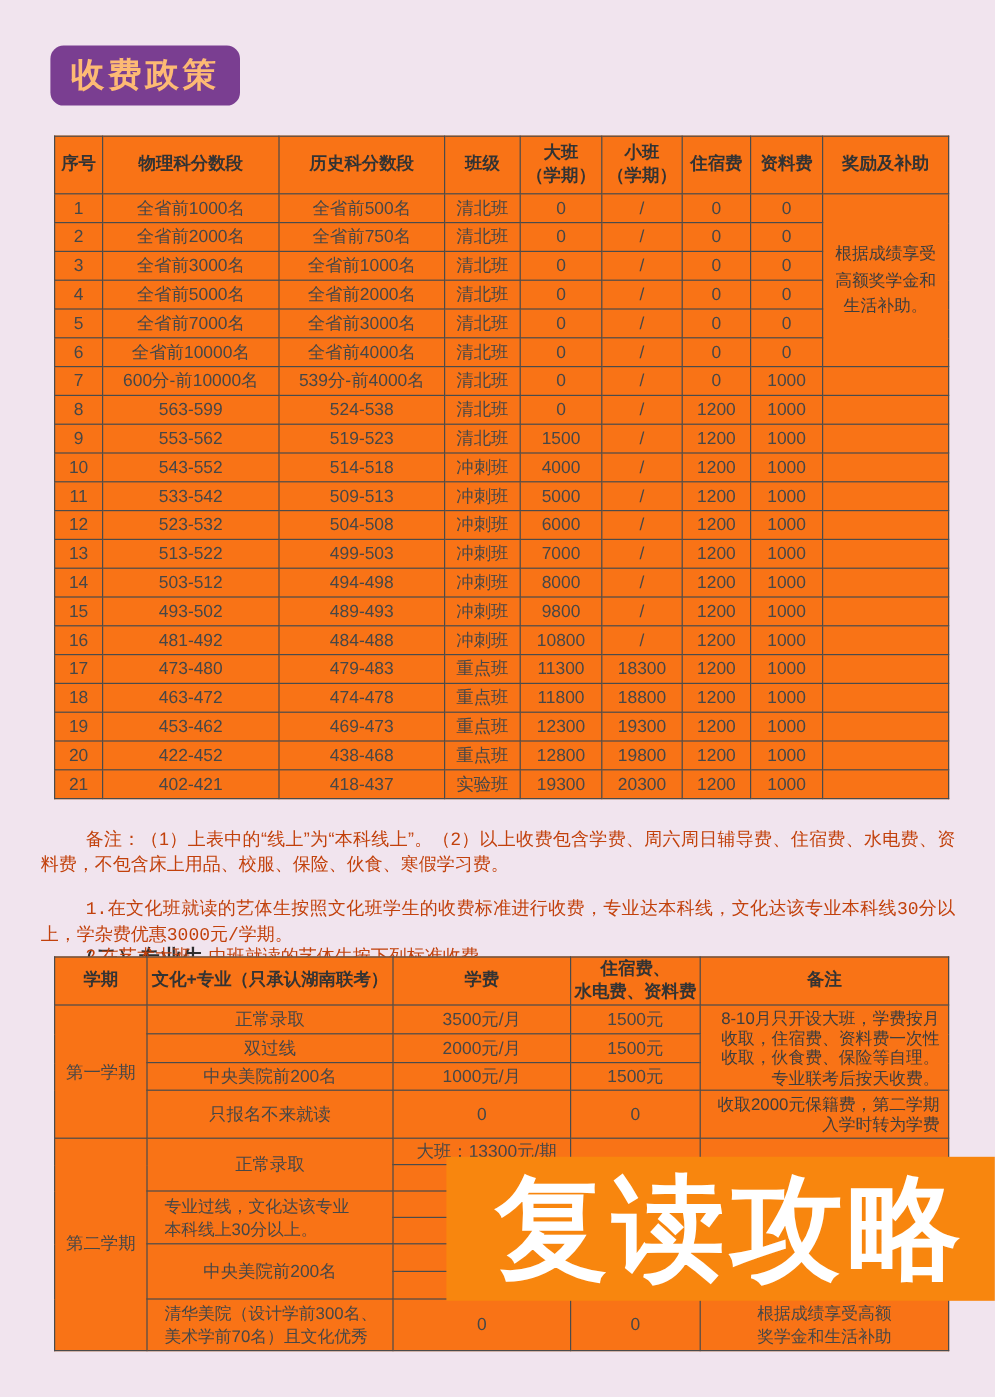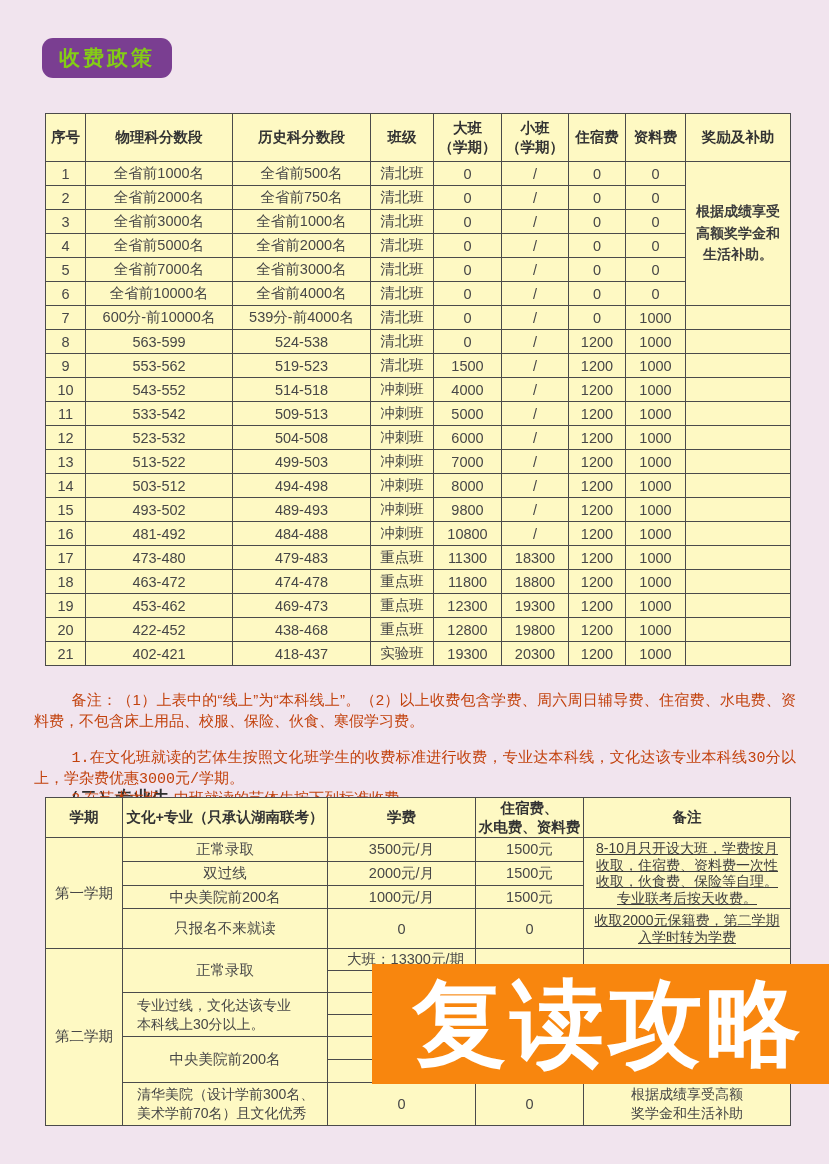--- a/index.html
+++ b/index.html
@@ -4,56 +4,56 @@
 <style>
   html,body{margin:0;padding:0;}
   body{
     width:829px;height:1164px;position:relative;overflow:hidden;
     background:#f1e4ee;color:#3c3c3c;
     font-family:"Liberation Sans","DejaVu Sans",sans-serif;
   }
   
   .badge{
     position:absolute;left:42px;top:38px;
-    background:#7a3e91;color:#84cc16;
-    font-size:21px;font-weight:bold;letter-spacing:3px;
+    background:#7a3e91;color:#fdba74;
+    font-size:28px;font-weight:bold;letter-spacing:3px;
     padding:6px 17px;border-radius:11px;
   }
   
   .sec-title{position:absolute;font-size:17px;font-weight:bold;color:#2e2e2e;letter-spacing:1px;margin-top:40px;}
   .t1-title{left:72px;top:88px;}
   .t2-title{left:62px;top:746px;}
   .para{
     position:absolute;left:34px;width:762px;
     font-size:15px;line-height:1.42;color:#c2410c;
     text-indent:2.5em;text-align:justify;
   }
   .notes{top:674px;}
   .p1{top:733px;font-family:Liberation Mono, monospace;}
   .p2{top:772px;}
   
-  table{border-collapse:collapse;table-layout:fixed;position:absolute;background:#fef9c3;padding-left:20px;}
+  table{border-collapse:collapse;table-layout:fixed;position:absolute;background:#f97316;padding-left:20px;}
   td,th{border:1px solid #4b4b4b;text-align:center;vertical-align:middle;padding:0;overflow:hidden;}
   th{font-size:14.5px;font-weight:bold;color:#333;white-space:pre-line;line-height:1.25;}
   td{font-size:14.5px;color:#474747;}
   
   .t1{left:45px;top:113px;width:745px;}
   .t1 thead tr{height:48px;}
   .t1 tbody tr{height:24px;}
-  .t1 .reward{white-space:pre-line;font-size:14px;line-height:1.55;color:#3e3e3e;font-weight:bold;}
+  .t1 .reward{white-space:pre-line;font-size:14px;line-height:1.55;color:#3e3e3e;}
   
   .t2{left:45px;top:797px;width:745px;}
   .t2 thead tr{height:40px;margin-top:20px;}
   .t2 .h22{height:22px;}
   .t2 .h23{height:23px;}
   .t2 .h40{height:40px;}
   .t2 .h42{height:42px;}
   .t2 .remark{
-    text-align:center;font-size:14px;line-height:1.18;
-    padding:2px 7px;color:#3e3e3e;text-decoration:underline;
+    text-align:right;font-size:14px;line-height:1.18;
+    padding:2px 7px;color:#3e3e3e;
   }
   .t2 .remark-center{white-space:pre-line;text-align:center;font-size:14px;line-height:1.35;padding:2px 4px;}
   .t2 .cat-multi{white-space:pre-line;text-align:left;padding-left:14px;line-height:1.35;font-size:14px;}
   .t2 .fee-left{text-align:center;padding-left:8px;white-space:nowrap;}
   
   .banner{
     position:absolute;left:372px;top:964px;width:473px;height:120px;
     background:#f8860e;z-index:10;
     display:flex;align-items:center;justify-content:center;
   }

